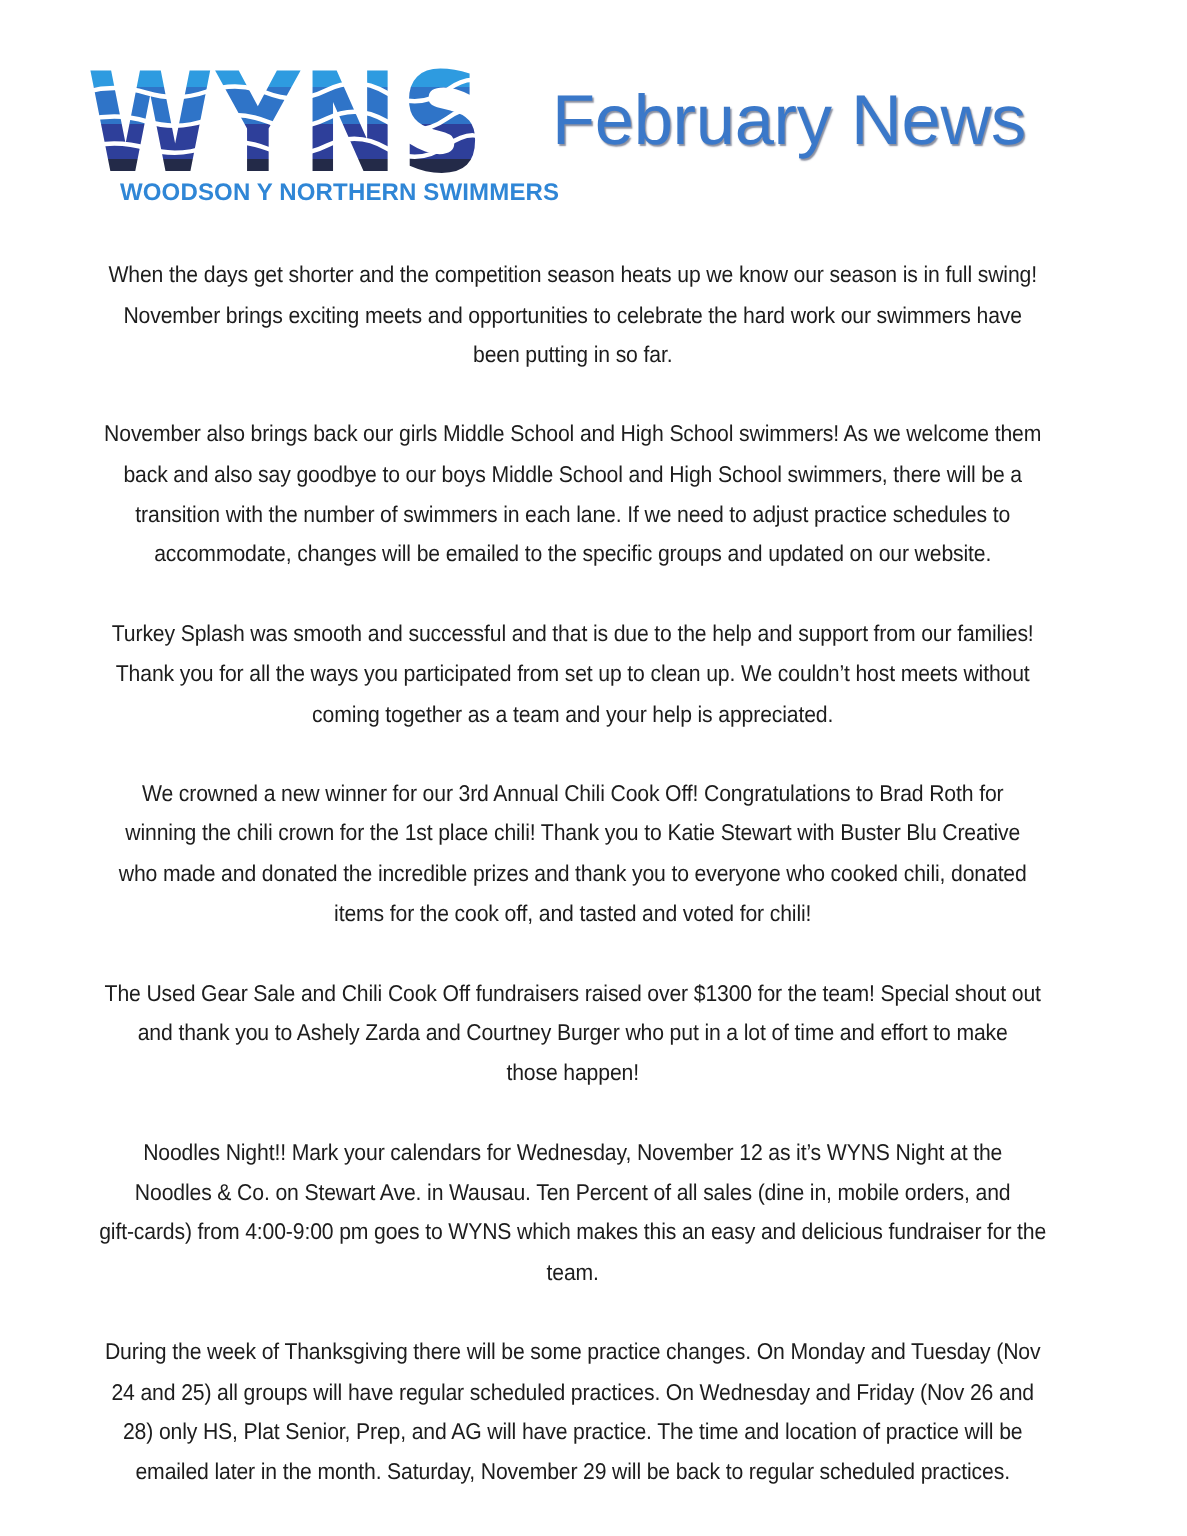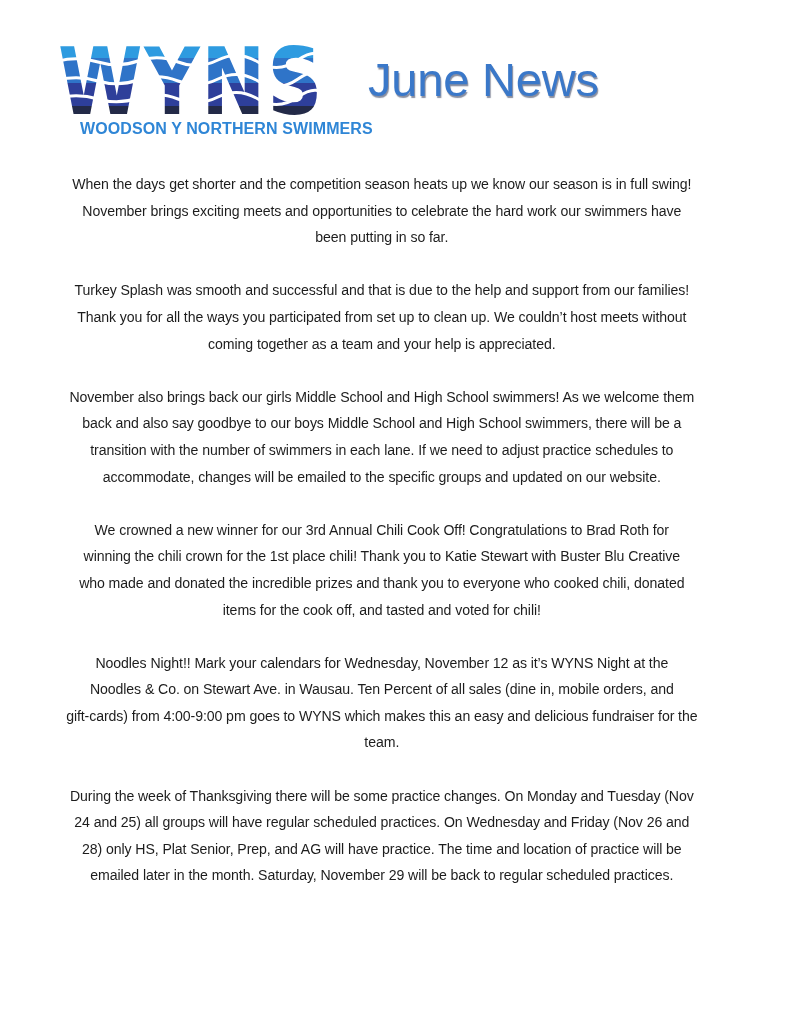--- a/index.html
+++ b/index.html
@@ -39,45 +39,50 @@
         </linearGradient>
       </defs>
       <text x="0" y="76" font-family="DejaVu Sans, sans-serif" font-weight="bold" font-size="92" letter-spacing="2" fill="url(#bands)" textLength="266" lengthAdjust="spacingAndGlyphs">WYNS</text>
 
       <path d="M0 23 Q 20 18 40 24 T 80 23 T 120 24 T 160 22 T 200 24 T 240 22 T 270 23" stroke="#fff" stroke-width="3" fill="none"></path>
       <path d="M0 42 Q 20 37 40 43 T 80 42 T 120 43 T 160 41 T 200 43 T 240 41 T 270 42" stroke="#fff" stroke-width="3" fill="none"></path>
       <path d="M0 60 Q 20 55 40 61 T 80 60 T 120 61 T 160 59 T 200 61 T 240 59 T 270 60" stroke="#fff" stroke-width="3" fill="none"></path>
     </svg>
   </div>
   <div class="tagline">WOODSON Y NORTHERN SWIMMERS</div>
-  <div class="title">June News</div>
+  <div class="title">February News</div>
 </div>
 
 <div class="content" id="content">
     <p class="para">
       <span class="line">When the days get shorter and the competition season heats up we know our season is in full swing!</span>
       <span class="line">November brings exciting meets and opportunities to celebrate the hard work our swimmers have</span>
       <span class="line">been putting in so far.</span>
     </p>
     <p class="para">
-      <span class="line">Turkey Splash was smooth and successful and that is due to the help and support from our families!</span>
-      <span class="line">Thank you for all the ways you participated from set up to clean up. We couldn’t host meets without</span>
-      <span class="line">coming together as a team and your help is appreciated.</span>
-    </p>
-    <p class="para">
       <span class="line">November also brings back our girls Middle School and High School swimmers! As we welcome them</span>
       <span class="line">back and also say goodbye to our boys Middle School and High School swimmers, there will be a</span>
       <span class="line">transition with the number of swimmers in each lane. If we need to adjust practice schedules to</span>
       <span class="line">accommodate, changes will be emailed to the specific groups and updated on our website.</span>
     </p>
     <p class="para">
+      <span class="line">Turkey Splash was smooth and successful and that is due to the help and support from our families!</span>
+      <span class="line">Thank you for all the ways you participated from set up to clean up. We couldn’t host meets without</span>
+      <span class="line">coming together as a team and your help is appreciated.</span>
+    </p>
+    <p class="para">
       <span class="line">We crowned a new winner for our 3rd Annual Chili Cook Off! Congratulations to Brad Roth for</span>
       <span class="line">winning the chili crown for the 1st place chili! Thank you to Katie Stewart with Buster Blu Creative</span>
       <span class="line">who made and donated the incredible prizes and thank you to everyone who cooked chili, donated</span>
       <span class="line">items for the cook off, and tasted and voted for chili!</span>
+    </p>
+    <p class="para">
+      <span class="line">The Used Gear Sale and Chili Cook Off fundraisers raised over $1300 for the team! Special shout out</span>
+      <span class="line">and thank you to Ashely Zarda and Courtney Burger who put in a lot of time and effort to make</span>
+      <span class="line">those happen!</span>
     </p>
     <p class="para">
       <span class="line">Noodles Night!! Mark your calendars for Wednesday, November 12 as it’s WYNS Night at the</span>
       <span class="line">Noodles &amp; Co. on Stewart Ave. in Wausau. Ten Percent of all sales (dine in, mobile orders, and</span>
       <span class="line">gift-cards) from 4:00-9:00 pm goes to WYNS which makes this an easy and delicious fundraiser for the</span>
       <span class="line">team.</span>
     </p>
     <p class="para">
       <span class="line">During the week of Thanksgiving there will be some practice changes. On Monday and Tuesday (Nov</span>
       <span class="line">24 and 25) all groups will have regular scheduled practices. On Wednesday and Friday (Nov 26 and</span>

